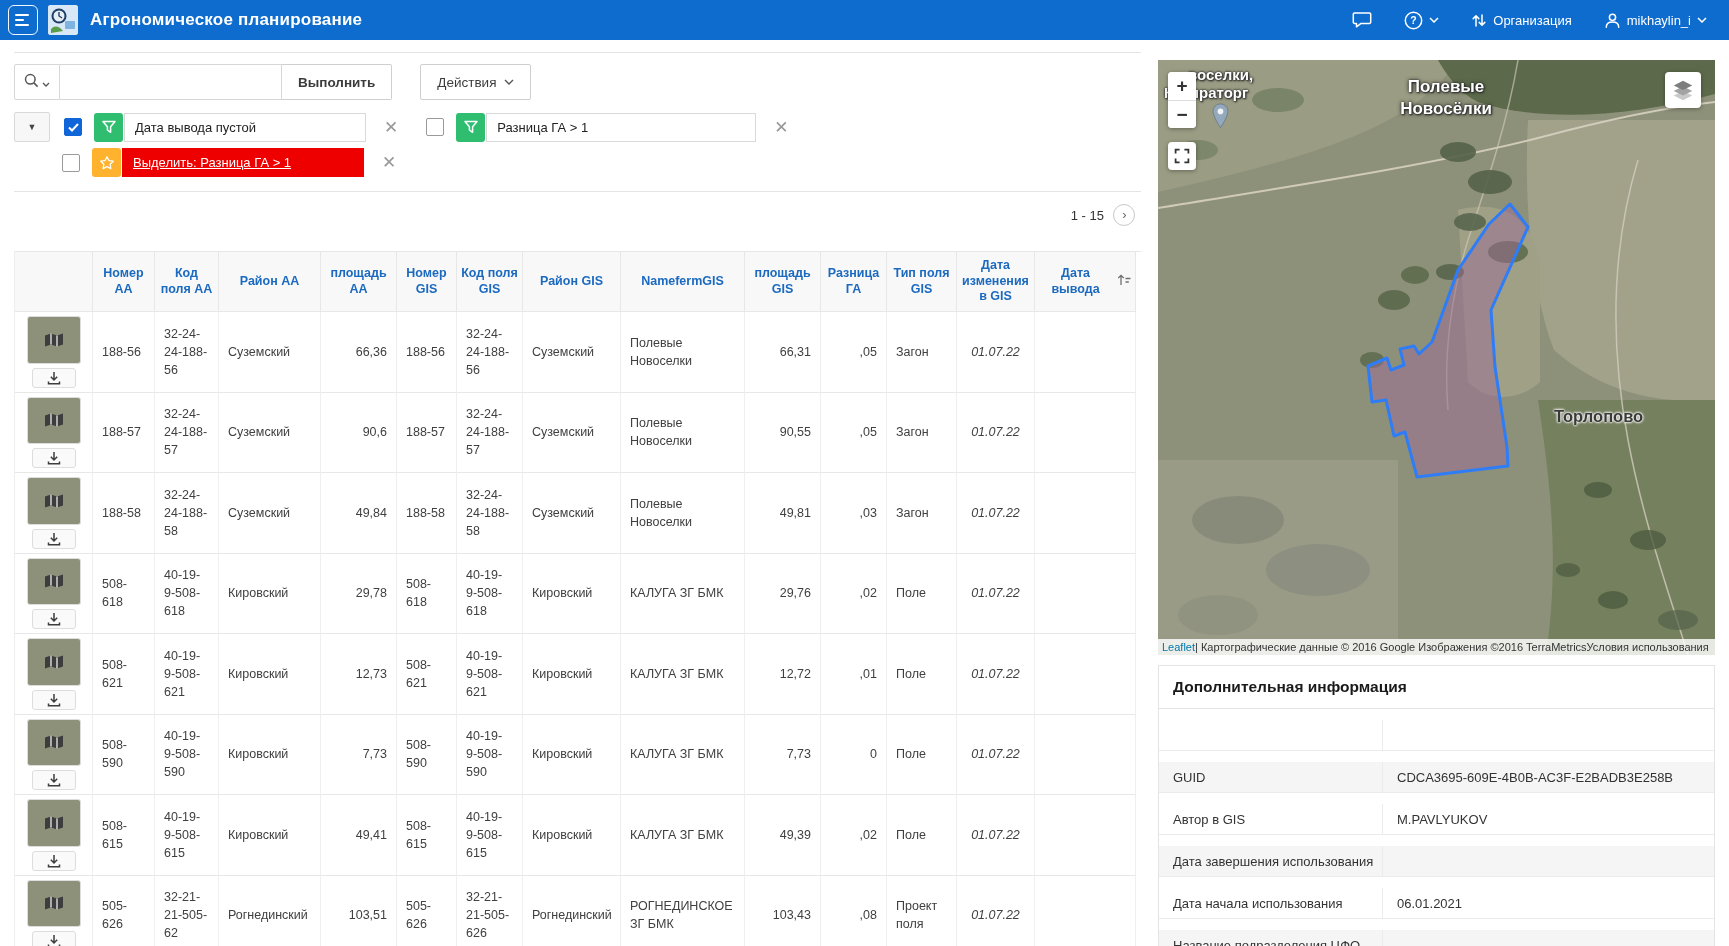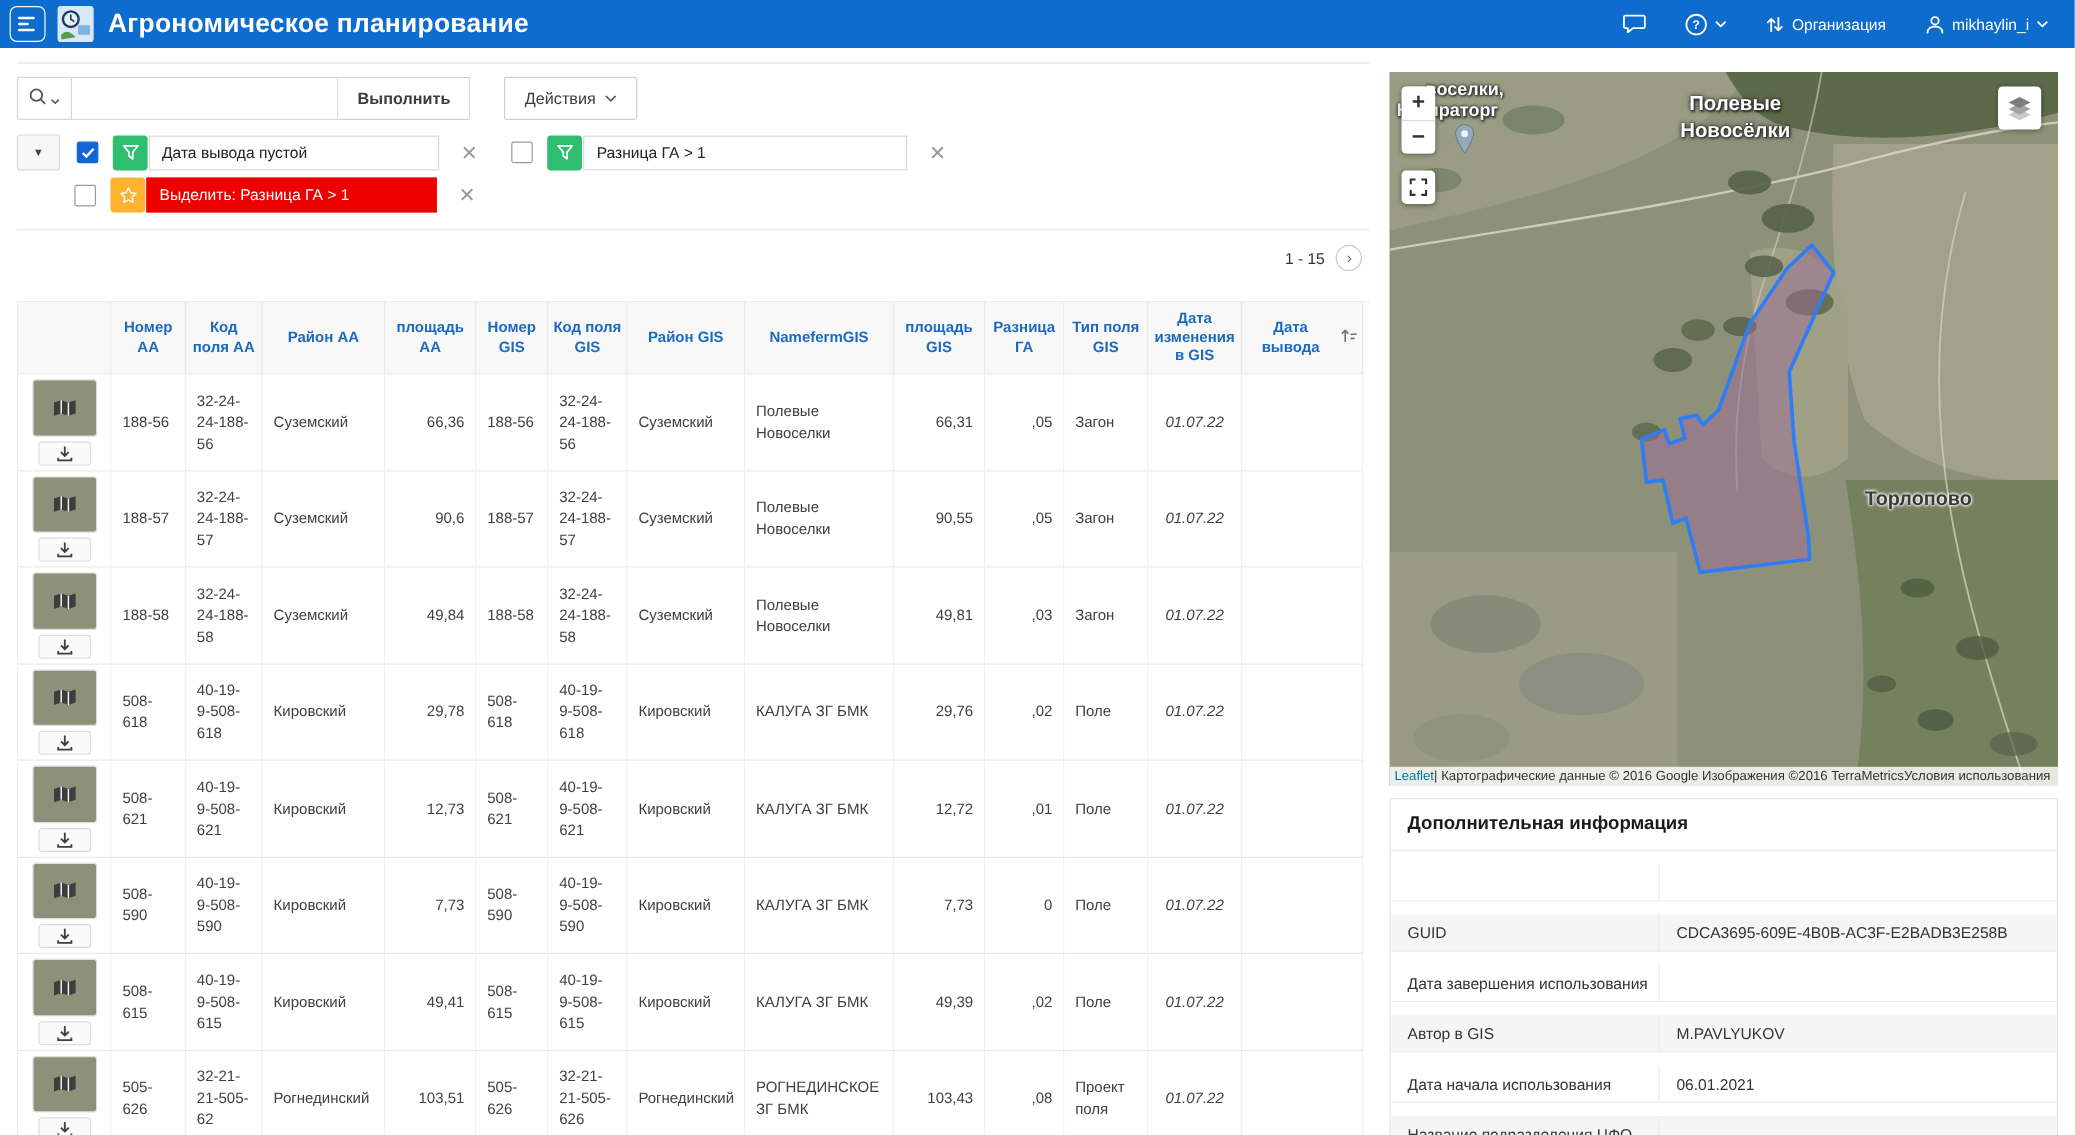--- a/index.html
+++ b/index.html
@@ -18,21 +18,21 @@
   .burger-btn{
     width:30px;height:30px;margin-left:8px;border:1.5px solid rgba(255,255,255,.95);
     border-radius:6px;background:transparent;display:flex;flex-direction:column;
     justify-content:center;align-items:flex-start;gap:3px;padding:0 6px;cursor:pointer;box-sizing:border-box;
   }
   .burger-btn i{display:block;height:2px;background:#fff;border-radius:1px;}
   .burger-btn i:nth-child(1){width:14px}
   .burger-btn i:nth-child(2){width:9px}
   .burger-btn i:nth-child(3){width:14px}
   .app-logo{width:30px;height:30px;border-radius:3px;margin-left:10px;overflow:hidden;background:#dbe9f7;flex:0 0 auto;}
-  .app-title{font-size:22px;font-weight:600;margin:0 0 0 12px;letter-spacing:.2px;}
+  .app-title{font-size:17px;font-weight:600;margin:0 0 0 12px;letter-spacing:.2px;}
   .header-right{margin-left:auto;display:flex;align-items:center;gap:20px;margin-right:16px;font-size:13px;}
   .hdr-item{display:flex;align-items:center;gap:6px;color:#fff;background:none;border:none;font-size:13px;cursor:pointer;font-family:inherit;}
   .hdr-item svg{display:block}
 
   
   .panel-left{position:absolute;left:14px;top:36px;width:1127px;height:938px;}
   .toolbar{
     margin-top:16px;border-top:1px solid #e4e4e4;padding-top:11px;
     display:flex;align-items:center;
   }
@@ -72,21 +72,21 @@
   .chip-icon{
     width:29px;height:29px;border-radius:3px;display:flex;align-items:center;justify-content:center;flex:0 0 auto;
   }
   .chip-icon.green{background:var(--filter-green,#2fbe70);}
   .chip-icon.amber{background:var(--star-amber,#ffb22e);}
   .chip-label{
     width:230px;height:27px;border:1px solid #d9d9d9;background:#fff;margin-left:1px;
     display:flex;align-items:center;padding-left:10px;font-size:13px;color:#222;
   }
   .chip-label.wide{width:258px;}
-  .chip-label.red{background:var(--highlight-red,#ee0000);border-color:var(--highlight-red,#ee0000);color:#fff;}
+  .chip-label.red{background:var(--highlight-red,#ee0000);border-color:var(--highlight-red,#ee0000);color:#fff;text-decoration:underline;}
   .close-x{
     background:none;border:none;color:#999;font-size:17px;line-height:1;cursor:pointer;
     margin-left:14px;padding:2px 4px;font-family:inherit;
   }
   .row2-indent{margin-left:48px;}
 
   
   .pager{height:30px;display:flex;align-items:center;justify-content:flex-end;gap:9px;padding-right:6px;margin-top:8px;font-size:13px;color:#333;}
   .pager-next{
     width:22px;height:22px;border-radius:50%;border:1px solid #c9c9c9;background:#fff;color:#666;
@@ -649,28 +649,28 @@
       <div id="info-rows">
           <div class="info-row">
             <div class="info-label"></div>
             <div class="info-value"></div>
           </div>
           <div class="info-row">
             <div class="info-label">GUID</div>
             <div class="info-value">CDCA3695-609E-4B0B-AC3F-E2BADB3E258B</div>
           </div>
           <div class="info-row">
+            <div class="info-label">Автор в GIS</div>
+            <div class="info-value">M.PAVLYUKOV</div>
+          </div>
+          <div class="info-row">
             <div class="info-label">Дата завершения использования</div>
             <div class="info-value"></div>
           </div>
           <div class="info-row">
-            <div class="info-label">Автор в GIS</div>
-            <div class="info-value">M.PAVLYUKOV</div>
-          </div>
-          <div class="info-row">
             <div class="info-label">Дата начала использования</div>
             <div class="info-value">06.01.2021</div>
           </div>
           <div class="info-row">
             <div class="info-label">Название подразделения ЦФО</div>
             <div class="info-value"></div>
           </div>
           <div class="info-row">
             <div class="info-label">Последнее изменение в GIS</div>
             <div class="info-value">01.07.2022</div>

